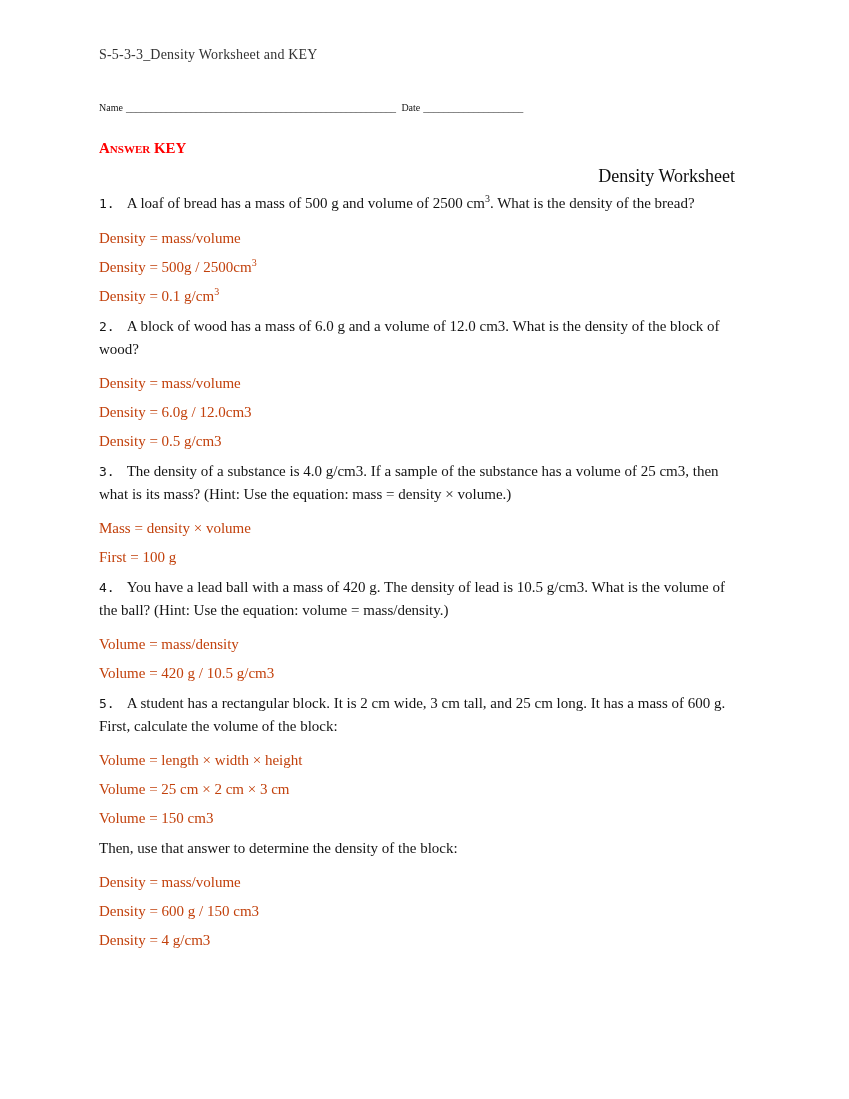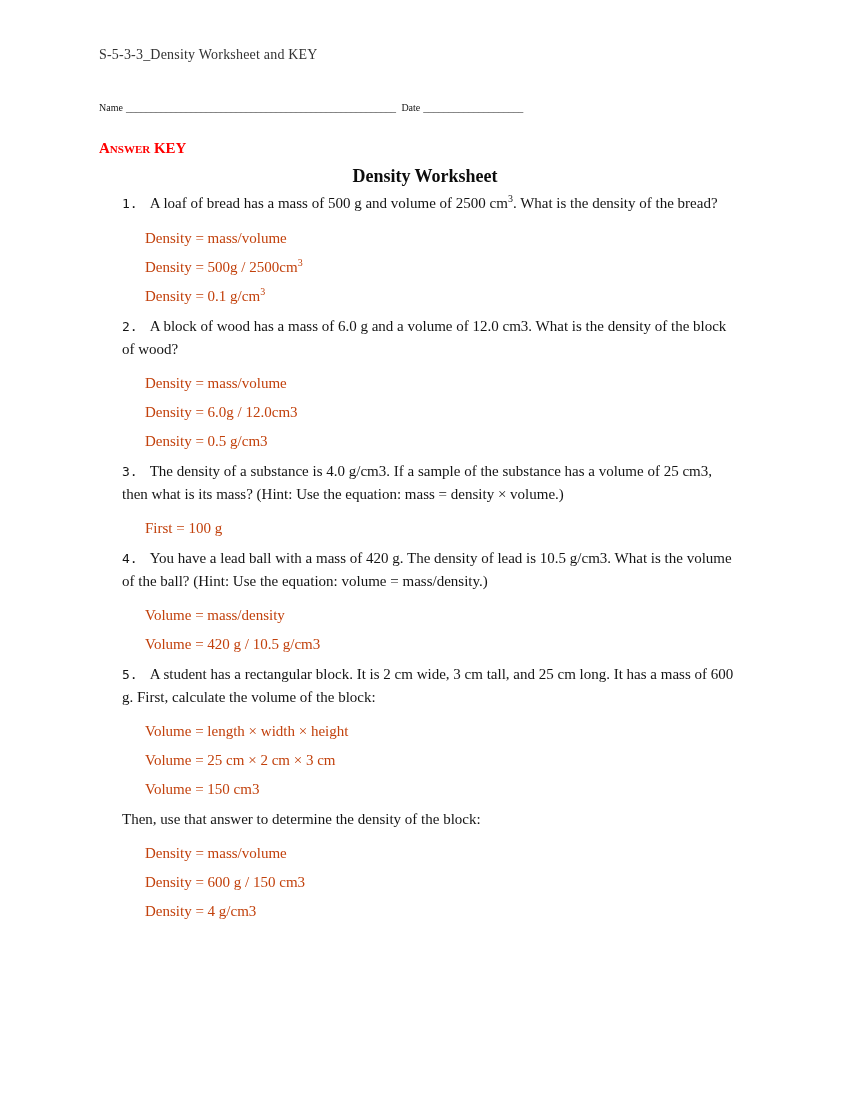--- a/index.html
+++ b/index.html
@@ -28,26 +28,26 @@
     font-variant: small-caps;
     font-weight: bold;
     font-size: 15px;
     line-height: 20px;
     color: #ff0000;
   }
   .title {
     margin-top: 6px;
     margin-left: 16px;
     font-size: 18px;
-    font-weight: bold;
+    font-weight: normal;
     line-height: 24px;
-    text-align: center;
+    text-align: right;
     color: #0d0d0d;
   }
-  .question, .ans, .mid { margin-left: 23px; }
+  .question, .ans, .mid { }
   .para {
     font-size: 15px;
     line-height: 22px;
     margin: 4px 0 13px 0;
     color: #141414;
   }
   .qnum {
     font-family: "DejaVu Sans Mono", monospace;
     font-size: 13px;
     margin-right: 12px;
@@ -83,20 +83,21 @@
 
 <div class="question">
   <p class="para"><span class="qnum">2.</span><span>A block of wood has a mass of 6.0 g and a volume of 12.0 cm3. What is the density of the block of wood?</span></p>
   <p class="ans"><span>Density = mass/volume</span></p>
   <p class="ans"><span>Density = 6.0g / 12.0cm3</span></p>
   <p class="ans"><span>Density = 0.5 g/cm3</span></p>
 </div>
 
 <div class="question">
   <p class="para"><span class="qnum">3.</span><span>The density of a substance is 4.0 g/cm3. If a sample of the substance has a volume of 25 cm3, then what is its mass? (Hint: Use the equation: mass = density × volume.)</span></p>
+  <p class="ans"><span>Mass = density × volume</span></p>
   <p class="ans"><span>First = 100 g</span></p>
 </div>
 
 <div class="question">
   <p class="para"><span class="qnum">4.</span><span>You have a lead ball with a mass of 420 g. The density of lead is 10.5 g/cm3. What is the volume of the ball? (Hint: Use the equation: volume = mass/density.)</span></p>
   <p class="ans"><span>Volume = mass/density</span></p>
   <p class="ans"><span>Volume = 420 g / 10.5 g/cm3</span></p>
 </div>
 
 <div class="question">

